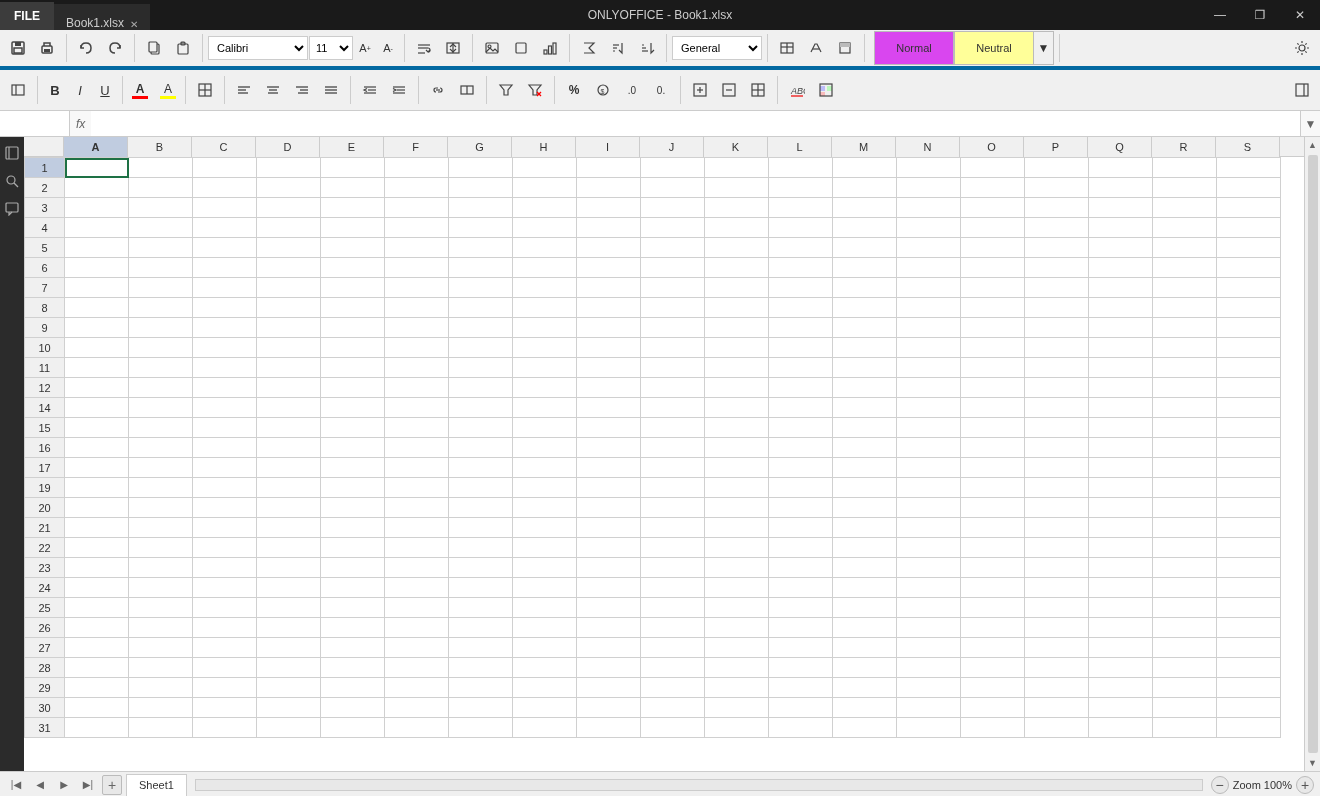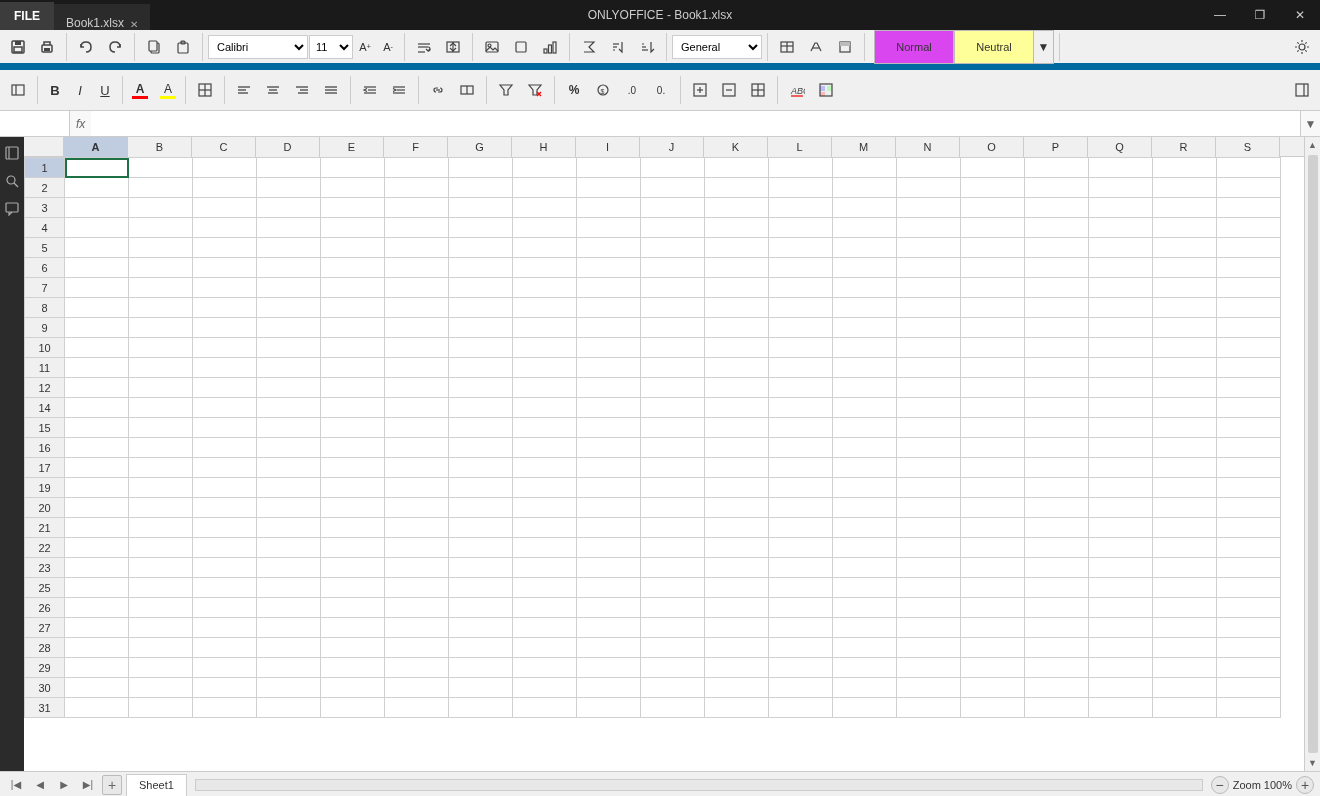--- a/index.html
+++ b/index.html
@@ -80,21 +80,21 @@
     #ribbon {
       background: #f0f0f0;
       border-bottom: 1px solid #ccc;
     }
     #ribbon-toolbar-1 {
       display: flex;
       align-items: center;
       height: 40px;
       padding: 0 4px;
       gap: 2px;
-      border-bottom: 7px solid #0369a1;
+      border-bottom: 4px solid #0369a1;
     }
     #ribbon-toolbar-2 {
       display: flex;
       align-items: center;
       height: 40px;
       padding: 0 4px;
       gap: 2px;
     }
     .rb-btn {
       display: flex;
@@ -1373,20 +1373,42 @@
               <td class="cell"></td>
               <td class="cell"></td>
               <td class="cell"></td>
               <td class="cell"></td>
               <td class="cell"></td>
               <td class="cell"></td>
               <td class="cell"></td>
               <td class="cell"></td>
             </tr>
             <tr>
+              <td class="row-num">24</td>
+              <td class="cell"></td>
+              <td class="cell"></td>
+              <td class="cell"></td>
+              <td class="cell"></td>
+              <td class="cell"></td>
+              <td class="cell"></td>
+              <td class="cell"></td>
+              <td class="cell"></td>
+              <td class="cell"></td>
+              <td class="cell"></td>
+              <td class="cell"></td>
+              <td class="cell"></td>
+              <td class="cell"></td>
+              <td class="cell"></td>
+              <td class="cell"></td>
+              <td class="cell"></td>
+              <td class="cell"></td>
+              <td class="cell"></td>
+              <td class="cell"></td>
+            </tr>
+            <tr>
               <td class="row-num">25</td>
               <td class="cell"></td>
               <td class="cell"></td>
               <td class="cell"></td>
               <td class="cell"></td>
               <td class="cell"></td>
               <td class="cell"></td>
               <td class="cell"></td>
               <td class="cell"></td>
               <td class="cell"></td>

